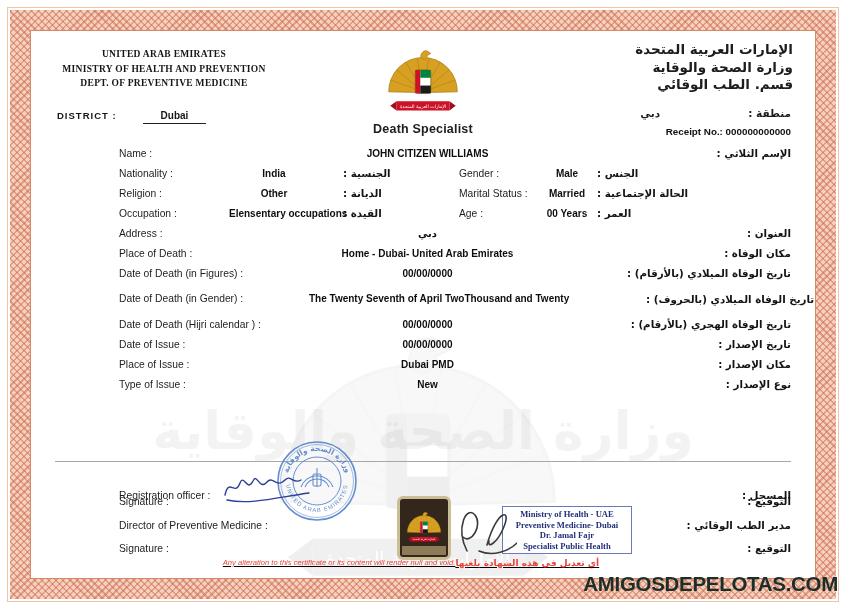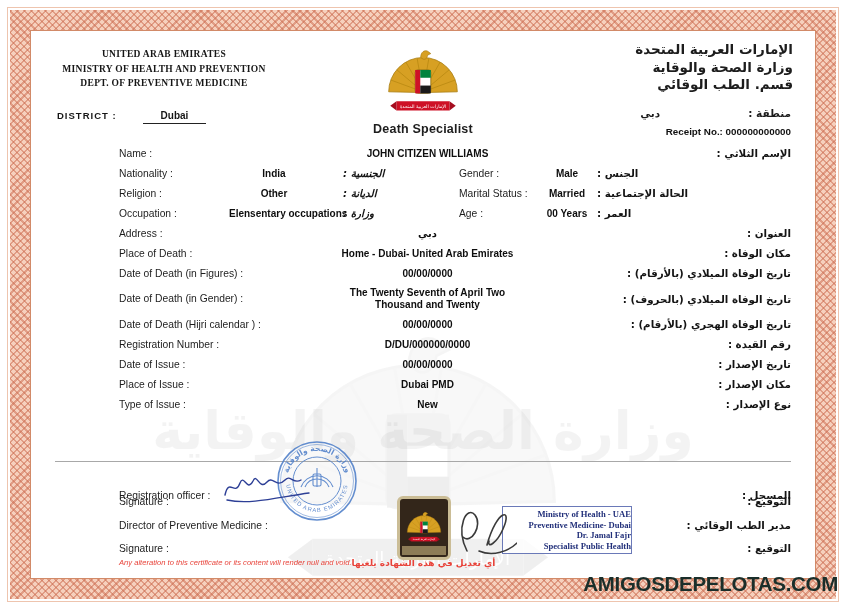--- a/index.html
+++ b/index.html
@@ -40,42 +40,42 @@
   .fields{position:absolute;left:86px;right:22px;top:110px;z-index:1;}
   .row{display:grid;align-items:center;height:20px;}
   .row.single{grid-template-columns:190px 1fr 245px;}
   .row.double{grid-template-columns:110px 90px 140px 78px 60px 1fr;}
   .row.tall{height:31px;}
   .lbl{font-size:10.3px;color:#1d1d1d;white-space:nowrap;}
   .val{font-weight:700;font-size:10px;color:#0e0e0e;text-align:center;white-space:nowrap;}
   .arval{font-family:"DejaVu Sans",sans-serif;direction:rtl;}
   .ar{font-family:"DejaVu Sans",sans-serif;font-size:10.3px;font-weight:700;color:#141414;direction:rtl;white-space:nowrap;}
   .single .ar{text-align:right;}
-  .ar.mid{padding-left:24px;text-align:left;font-style:italic;}
+  .ar.mid{padding-left:24px;text-align:left;}
   .ar.end{text-align:left;}
-  .stack{display:flex;flex-direction:column;line-height:12px;}
+  .stack{display:flex;flex-direction:row;line-height:12px;}
 
   .divider{position:absolute;left:22px;right:22px;top:428px;border-top:1px solid #a8a8a8;z-index:1;}
 
   
   .frow{position:absolute;left:86px;right:22px;display:flex;justify-content:space-between;align-items:center;z-index:2;
     font-size:10.3px;color:#1d1d1d;}
   .frow .ar{font-size:10.3px;}
-  .warn{position:absolute;left:86px;right:22px;top:525px;display:flex;justify-content:flex-start;z-index:2;}
+  .warn{position:absolute;left:86px;right:22px;top:525px;display:flex;justify-content:center;z-index:2;text-decoration:underline;}
   .warn .wen{color:#e8433a;font-size:7.6px;font-style:italic;}
   .warn .war{color:#e8433a;font-size:9px;font-weight:700;font-family:"DejaVu Sans",sans-serif;direction:rtl;margin-right:88px;}
 
   
   .stamp-round{position:absolute;left:243px;top:407px;z-index:3;opacity:.88;}
   .stamp-photo{position:absolute;left:364px;top:463px;width:54px;height:64px;z-index:3;
     background:#33261a;border:3px solid #cbbd96;border-radius:6px;
     display:flex;align-items:center;justify-content:center;}
   .stamp-photo .band{position:absolute;left:2px;right:2px;bottom:2px;height:9px;background:#97865e;opacity:.9;}
   .stamp-doctor{position:absolute;left:469px;top:473px;width:130px;height:48px;z-index:3;
-    border:1.5px solid #6a79b8;background:rgba(255,255,255,.78);text-align:right;
+    border:1.5px solid #6a79b8;background:rgba(255,255,255,.78);text-align:center;
     font-family:"Liberation Serif",serif;color:#22307a;font-size:8.6px;font-weight:700;line-height:10.6px;padding-top:2px;}
   .sig1{position:absolute;left:188px;top:434px;z-index:4;}
   .sig2{position:absolute;left:418px;top:468px;z-index:4;}
 
   .site-wm{position:absolute;right:8px;bottom:13px;z-index:9;
     font-size:20.5px;font-weight:800;color:#1a2e2a;letter-spacing:-.3px;}
 </style>
 </head>
 <body>
 
@@ -172,21 +172,21 @@
         <span class="val">Other</span>
         <span class="ar mid" dir="rtl">الديانة :</span>
         <span class="lbl">Marital Status :</span>
         <span class="val">Married</span>
         <span class="ar end" dir="rtl">الحالة الإجتماعية :</span>
       </div>
 
       <div class="row double">
         <span class="lbl">Occupation :</span>
         <span class="val">Elensentary occupations</span>
-        <span class="ar mid" dir="rtl">وزارة :</span>
+        <span class="ar mid" dir="rtl">القيدة :</span>
         <span class="lbl">Age :</span>
         <span class="val">00 Years</span>
         <span class="ar end" dir="rtl">العمر :</span>
       </div>
 
       <div class="row single">
         <span class="lbl">Address :</span>
         <span class="val arval" dir="rtl">دبي</span>
         <span class="ar" dir="rtl">العنوان :</span>
       </div>
@@ -211,25 +211,20 @@
         </span>
         <span class="ar" dir="rtl">تاريخ الوفاة الميلادي (بالحروف) :</span>
       </div>
 
       <div class="row single">
         <span class="lbl">Date of Death (Hijri calendar ) :</span>
         <span class="val">00/00/0000</span>
         <span class="ar" dir="rtl">تاريخ الوفاة الهجري (بالأرقام) :</span>
       </div>
 
-      <div class="row single">
-        <span class="lbl">Registration Number :</span>
-        <span class="val">D/DU/000000/0000</span>
-        <span class="ar" dir="rtl">رقم القيدة :</span>
-      </div>
 
       <div class="row single">
         <span class="lbl">Date of Issue :</span>
         <span class="val">00/00/0000</span>
         <span class="ar" dir="rtl">تاريخ الإصدار :</span>
       </div>
 
       <div class="row single">
         <span class="lbl">Place of Issue :</span>
         <span class="val">Dubai PMD</span>

